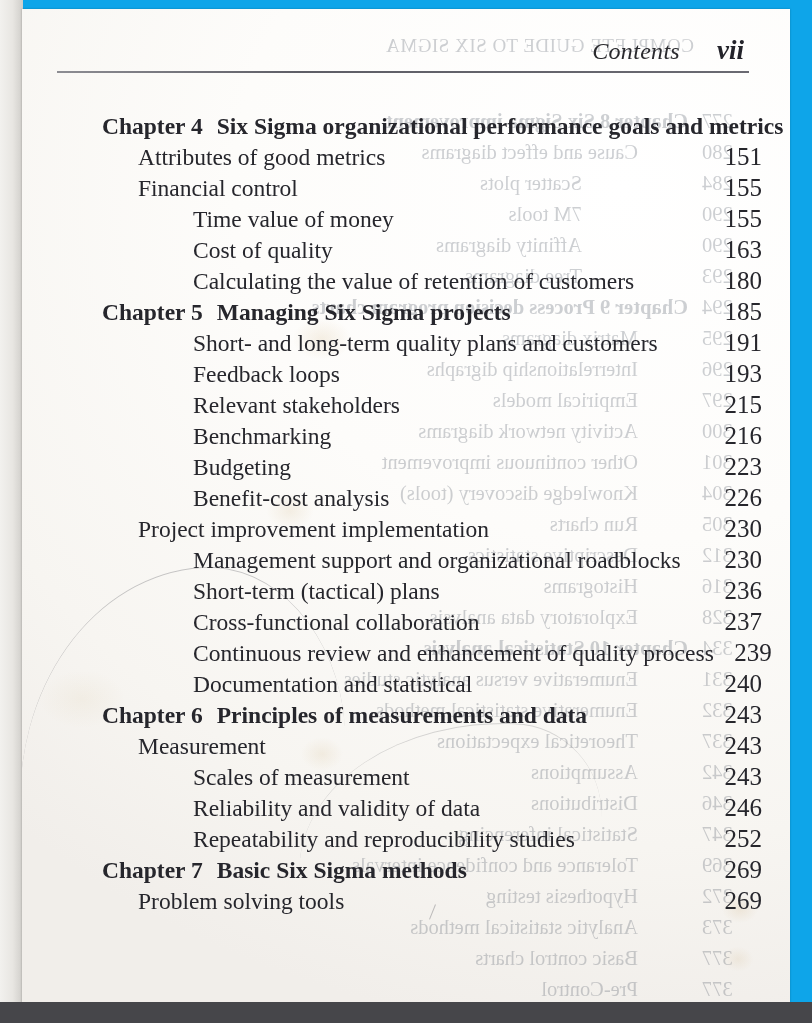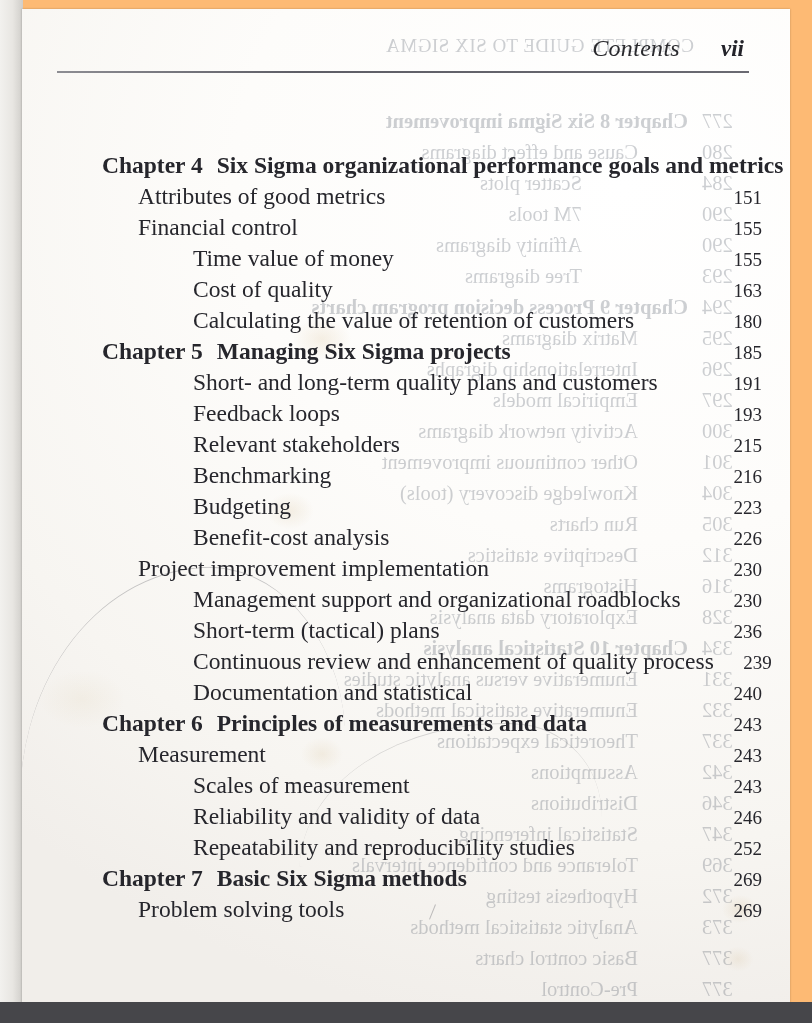--- a/index.html
+++ b/index.html
@@ -12,21 +12,21 @@
     height: 1023px;
     overflow: hidden;
     font-family: "Liberation Serif", "DejaVu Serif", serif;
   }
 
   
   #scan {
     position: relative;
     width: 812px;
     height: 1023px;
-    background: #fdba74;
+    background: #0ea5e9;
     overflow: hidden;
   }
   
   #left-gutter {
     position: absolute;
     left: 0; top: 0;
     width: 23px; height: 1023px;
     background: linear-gradient(to right, #f2f1ee 0%, #e8e6e2 55%, #cfcdc9 100%);
   }
 
@@ -133,21 +133,21 @@
   }
   #rh-title {
     font-style: italic;
     font-size: 24px;
     color: #2a2a2e;
     letter-spacing: .3px;
   }
   #rh-folio {
     font-style: italic;
     font-weight: bold;
-    font-size: 23px;
+    font-size: 27px;
     color: #23232a;
     width: 64px;
     text-align: right;
   }
   #head-rule {
     position: absolute;
     left: 35px;
     top: 62px;
     width: 692px;
     height: 2px;
@@ -155,38 +155,37 @@
     z-index: 4;
   }
 
   
   #toc {
     position: absolute;
     left: 80px;
     top: 101px;
     width: 660px;
     z-index: 3;
-    margin-top: 40px;
   }
   .toc-row {
     display: flex;
     align-items: baseline;
     height: 31px;
     color: #26262c;
   }
   .toc-label {
     flex: 1 1 auto;
     white-space: nowrap;
     font-size: 23.5px;
     line-height: 31px;
   }
   .toc-page {
     flex: 0 0 58px;
     text-align: right;
-    font-size: 19px;
+    font-size: 25px;
     line-height: 31px;
     color: #26262c;
   }
 
   
   .toc-row.lvl-ch  .toc-label { padding-left: 0px;  font-weight: bold; }
   .toc-row.lvl-1   .toc-label { padding-left: 36px; }
   .toc-row.lvl-2   .toc-label { padding-left: 91px; }
 
   
@@ -403,20 +402,24 @@
         </div>
         <div class="toc-row lvl-2">
           <div class="toc-label">Management support and organizational roadblocks</div>
           <div class="toc-page">230</div>
         </div>
         <div class="toc-row lvl-2">
           <div class="toc-label">Short-term (tactical) plans</div>
           <div class="toc-page">236</div>
         </div>
         <div class="toc-row lvl-2">
+          <div class="toc-label">Cross-functional collaboration</div>
+          <div class="toc-page">237</div>
+        </div>
+        <div class="toc-row lvl-2">
           <div class="toc-label">Continuous review and enhancement of quality process</div>
           <div class="toc-page">239</div>
         </div>
         <div class="toc-row lvl-2">
           <div class="toc-label">Documentation and statistical</div>
           <div class="toc-page">240</div>
         </div>
         <div class="toc-row lvl-ch">
           <div class="toc-label"><span class="ch-num">Chapter 6</span><span class="ch-title">Principles of measurements and data</span></div>
           <div class="toc-page">243</div>

